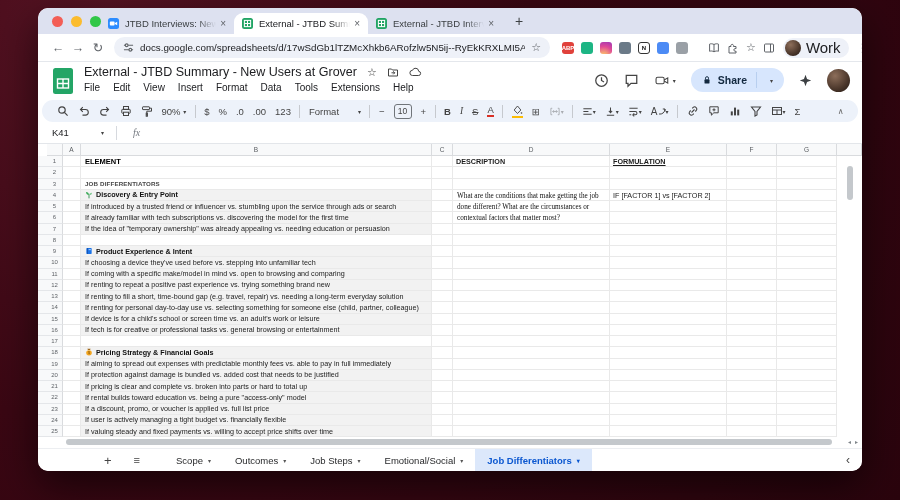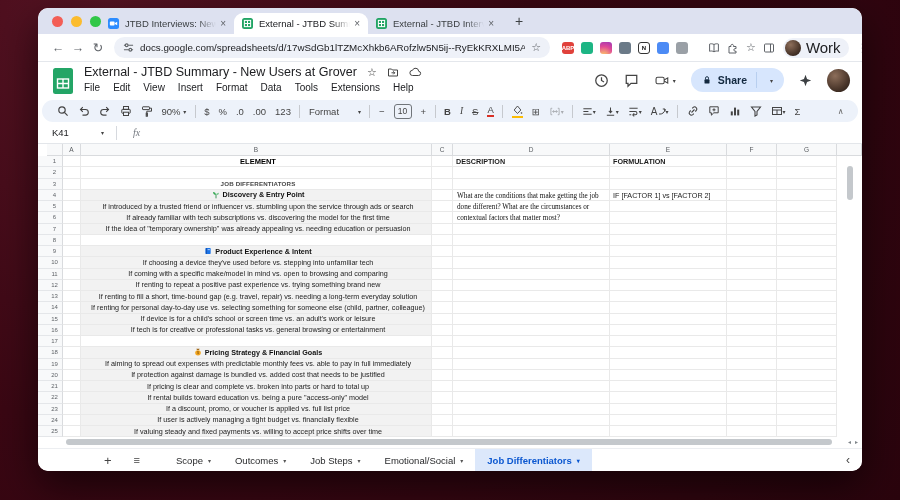--- a/index.html
+++ b/index.html
@@ -81,21 +81,21 @@
   .ghc{box-sizing:border-box;flex:none;background:#f8f9fa;border-right:1px solid #d9dbde;border-bottom:1px solid #d9dbde;
        font-size:6.5px;color:#575b5f;text-align:center;line-height:11px;}
   .ghc.blank{background:transparent;border:none;}
   .gbody{position:relative;}
   .grow{display:flex;height:11.25px;line-height:11.25px;position:relative;}
   .gc{box-sizing:border-box;flex:none;height:100%;border-right:1px solid #e9e9e9;border-bottom:1px solid #e9e9e9;}
   .gc.sp{border:none;}
   .gc.rnum{background:#f8f9fa;border-right:1px solid #d9dbde;border-bottom:1px solid #e4e6e9;
            font-size:6px;color:#5f6368;text-align:center;}
   .gc.shaded{background:#f2f2f2;}
-  .gc.bcell{padding-left:4px;white-space:nowrap;overflow:visible;display:flex;align-items:center;gap:3px;justify-content:center;}
+  .gc.bcell{padding-left:4px;white-space:nowrap;overflow:visible;display:flex;align-items:center;gap:3px;}
   .t-colhead{font-weight:bold;font-size:7.5px;color:#000;}
   .t-section{font-weight:bold;font-size:6.2px;color:#474747;letter-spacing:.15px;}
   .t-title{font-weight:bold;font-size:7.2px;color:#101010;}
   .t-body{font-size:7.2px;color:#1c1c1c;}
   .gc.dcell,.gc.ecell{padding-left:3px;white-space:nowrap;overflow:visible;font-size:7.2px;color:#1c1c1c;}
   .dwrap{position:absolute;left:419px;top:1px;width:152px;white-space:normal;z-index:4;
          font-family:"Liberation Serif",serif;font-size:7.2px;line-height:11.25px;color:#111;}
   .vscroll{position:absolute;right:8px;top:14px;width:7px;height:279px;}
   .vthumb{position:absolute;left:0;top:8px;width:6px;height:34px;border-radius:3px;background:#c4c8cc;}
   .hscroll{position:absolute;left:0;top:429px;right:0;height:11px;background:#fff;}
@@ -465,21 +465,21 @@
       </div>
     <div class="gbody" id="grid-body">
         <div class="grow">
           <div class="gc rnum" style="width: 25px; padding-left: 9px; box-sizing: border-box;">1</div>
           <div class="gc" style="width: 18px;"></div>
           <div class="gc bcell" style="width: 351px;">
             <span class="t-colhead">ELEMENT</span>
           </div>
           <div class="gc" style="width: 21px;"></div>
           <div class="gc dcell t-colhead" style="width: 157px;">DESCRIPTION</div>
-          <div class="gc ecell t-colhead" style="width: 117px;">FORMULATION</div>
+          <div class="gc ecell t-colhead" style="width: 117px; text-decoration: underline;">FORMULATION</div>
           <div class="gc" style="width: 50px;"></div>
           <div class="gc" style="width: 60px;"></div>
           <div class="gc sp" style="width: 25px;"></div>
         </div>
         <div class="grow">
           <div class="gc rnum" style="width: 25px; padding-left: 9px; box-sizing: border-box;">2</div>
           <div class="gc" style="width: 18px;"></div>
           <div class="gc bcell" style="width: 351px;"></div>
           <div class="gc" style="width: 21px;"></div>
           <div class="gc dcell" style="width: 157px;"></div>

